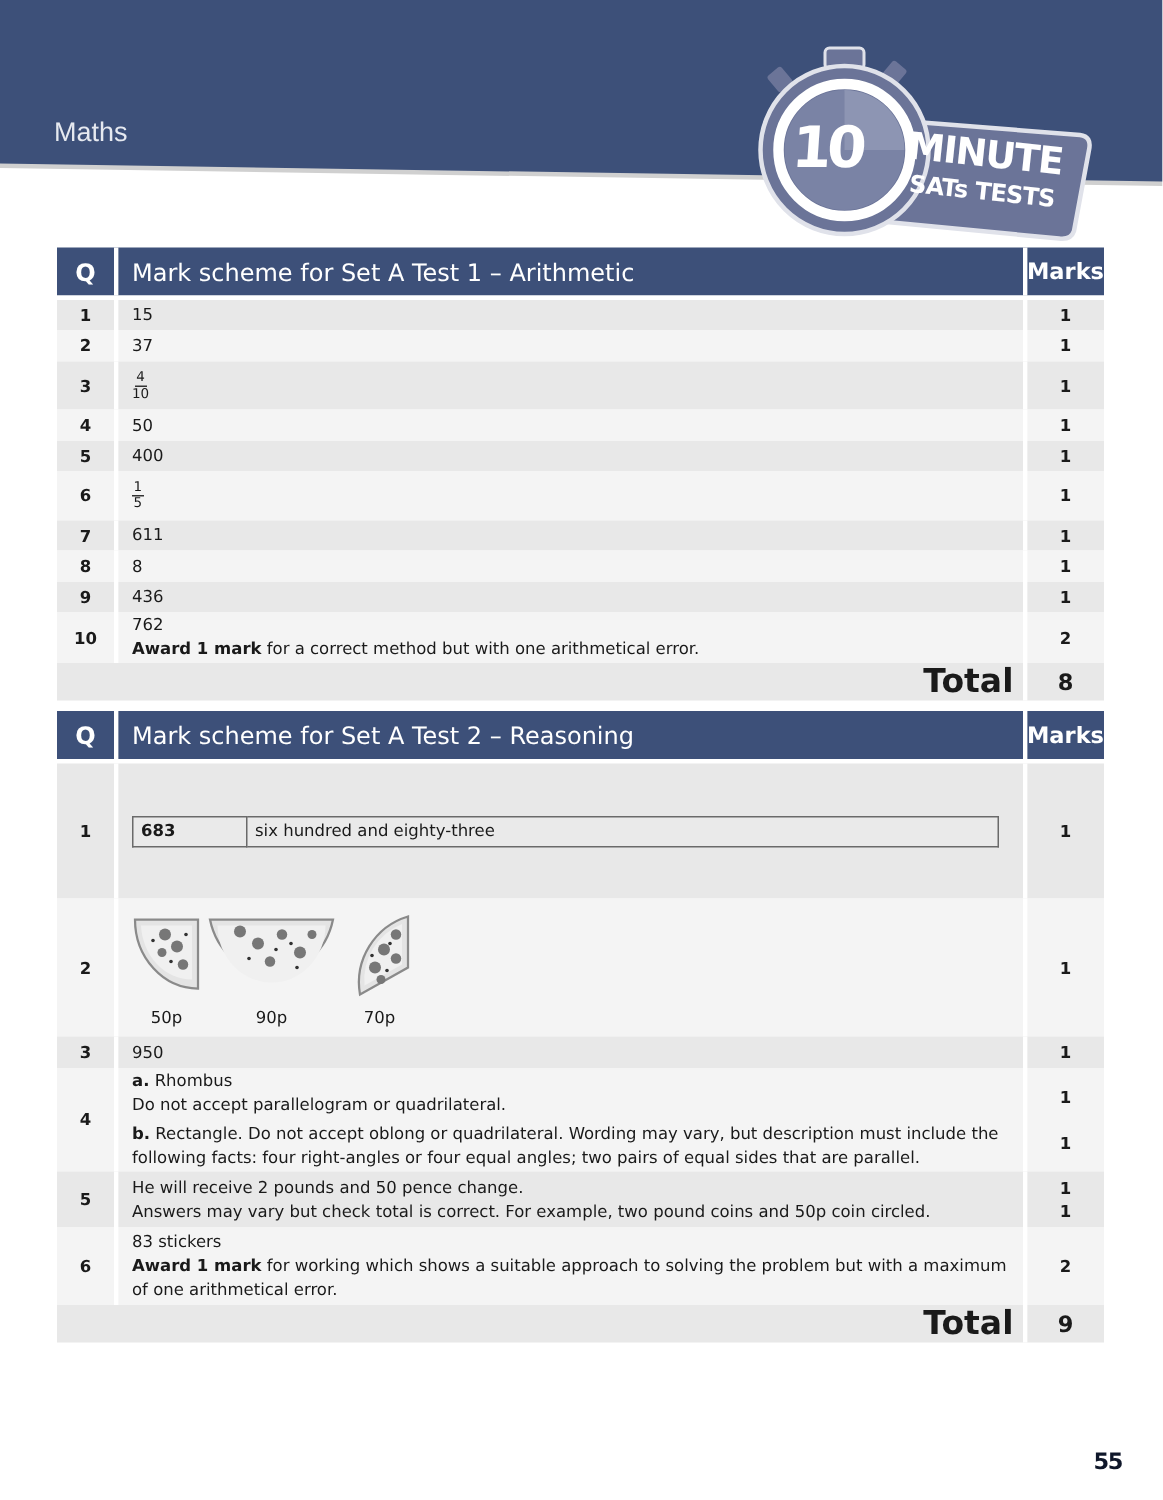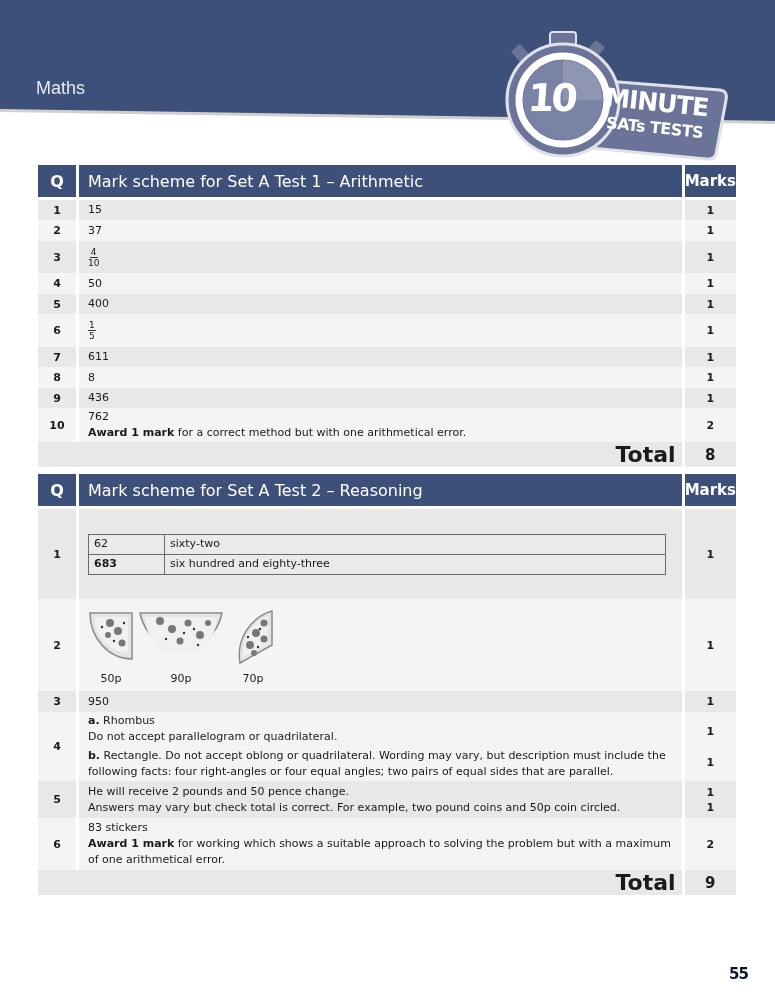--- a/index.html
+++ b/index.html
@@ -171,24 +171,20 @@
   <tr class="sep">
         <td></td>
         <td></td>
         <td></td>
       </tr>
   <tr class="r odd" style="height:90px;">
     <td class="q">1</td>
     <td class="a">
       <table class="inner">
         <tbody>
-              <tr>
-          <td class="n">62</td>
-          <td>sixty-two</td>
-        </tr>
         <tr>
           <td class="n" style="font-weight:bold;">683</td>
           <td>six hundred and eighty-three</td>
         </tr>
       </tbody>
           </table>
     </td>
     <td class="m">1</td>
   </tr>
   <tr class="r even" style="height:92px;">

